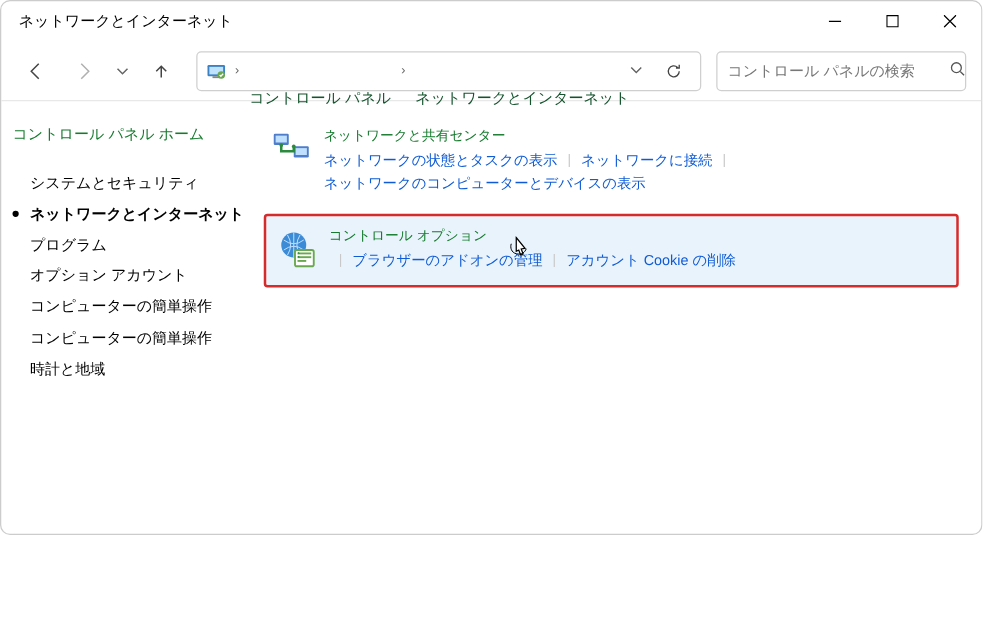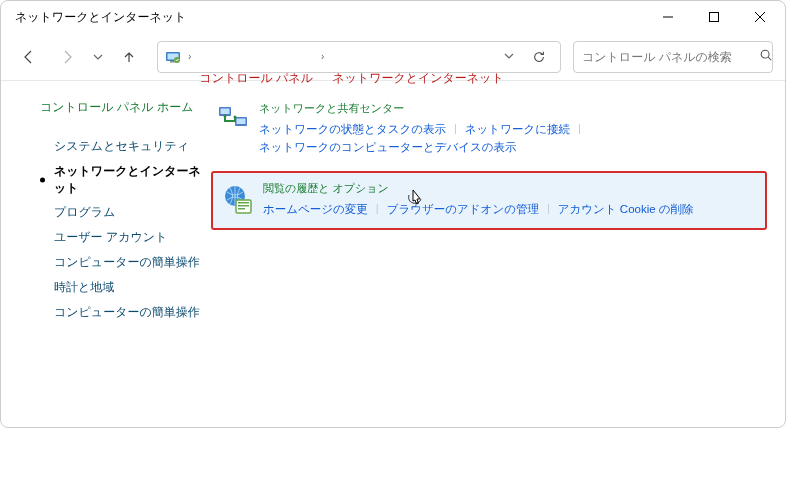--- a/index.html
+++ b/index.html
@@ -67,21 +67,21 @@
       font-size: 12px;
       gap: 6px;
       min-width: 0;
       margin: 0 6px;
     }
     .address .cp-icon {
       width: 18px; height: 18px; display:flex; align-items:center; justify-content:center;
     }
     .crumb { display:flex; align-items:center; gap:8px; flex:1; min-width:0;}
     .crumb .sep { color:#666; font-size:10px; }
-    .crumb .seg { color:#b91c1c; white-space:nowrap;margin-top:44px;}
+    .crumb .seg { color:#14532d; white-space:nowrap;margin-top:44px;}
     .addr-dd { color:#666; padding:0 4px; cursor:pointer;}
     .refresh-btn { width:30px; display:flex; align-items:center; justify-content:center; cursor:pointer; color:#444;}
     .search {
       width: 200px;
       height: 32px;
       border: 1px solid #cfcfcf;
       border-radius: 4px;
       display:flex; align-items:center;
       padding: 0 8px;
       font-size:12px;
@@ -94,32 +94,32 @@
     }
     .search input::placeholder { color:#777; }
     .search .sicon { color:#555; cursor:pointer;}
     .body {
       flex:1;
       display:flex;
       min-height:0;
     }
     .sidebar {
       width: 210px;
-      padding: 18px 10px 10px 39px;
+      padding: 18px 10px 10px 9px;
       font-size: 12px;
     }
     .sidebar .home {
       color:#167b2e;
       font-size: 12px;
       margin-bottom: 18px;
       cursor:pointer;
     }
     .sidebar ul { list-style:none; }
     .sidebar li {
-      color:#0c4a6e;
+      color:#000000;
       font-size:12px;
       line-height:1.4;
       padding: 4px 0 4px 14px;
       cursor:pointer;
       position: relative;
     }
     .sidebar li.active {
       color:#000;
       font-weight: 600;
     }
@@ -264,24 +264,24 @@
     </div>
   </div>
 
   <div class="body">
     <div class="sidebar">
       <div class="home">コントロール パネル ホーム</div>
       <ul>
         <li>システムとセキュリティ</li>
         <li class="active">ネットワークとインターネット</li>
         <li>プログラム</li>
-        <li>ユーザー アカウント</li>
+        <li>オプション アカウント</li>
+        <li>コンピューターの簡単操作</li>
         <li>コンピューターの簡単操作</li>
         <li>時計と地域</li>
-        <li>コンピューターの簡単操作</li>
       </ul>
     </div>
 
     <div class="main">
 
       <div class="category">
         <div class="cat-icon">
           <svg width="34" height="34" viewBox="0 0 34 34">
             <rect x="2" y="4" width="12" height="9" rx="1" fill="#4f7dc9"></rect>
             <rect x="3.5" y="5.5" width="9" height="5.5" fill="#bfe0ff"></rect>
@@ -307,23 +307,22 @@
           <svg width="34" height="34" viewBox="0 0 34 34">
             <circle cx="14" cy="13" r="10" fill="#3b8bd6"></circle>
             <path d="M6 9 q8 6 16 0 M6 17 q8 -6 16 0 M14 3 v20 M9 5 q5 8 0 16 M19 5 q-5 8 0 16" stroke="#bfe0ff" stroke-width="0.8" fill="none"></path>
             <rect x="15" y="17" width="15" height="13" rx="1.5" fill="#fff" stroke="#6aa84f" stroke-width="1.5"></rect>
             <rect x="17" y="19" width="11" height="1.5" fill="#6aa84f"></rect>
             <rect x="17" y="22" width="11" height="1.5" fill="#6aa84f"></rect>
             <rect x="17" y="25" width="7" height="1.5" fill="#6aa84f"></rect>
             <path d="M18.5 20 l-1 -1 M18.5 23 l-1 -1" stroke="#2b8a3e" stroke-width="1"></path>
           </svg>
         </div>
-        <div class="cat-title">閲覧の履歴と オプション</div>
+        <div class="cat-title">コントロール オプション</div>
         <div class="sublinks">
-          <a>ホームページの変更</a>
           <span class="divider">|</span>
           <a>ブラウザーのアドオンの管理</a>
           <span class="divider">|</span>
           <a>アカウント Cookie の削除</a>
         </div>
         <div class="cursor-overlay" style="left:194px; top:16px;">
           <svg width="18" height="22" viewBox="0 0 18 22">
             <path d="M6 1 v11 l2 -1 l1.5 4 l2 -0.8 l-1.5 -4 l3 -0.5 z" fill="#fff" stroke="#000" stroke-width="1"></path>
             <path d="M2 6 c-1 3 0 7 4 8 c4 1 7 -1 8 -4" fill="none" stroke="#000" stroke-width="0.8"></path>
           </svg>

